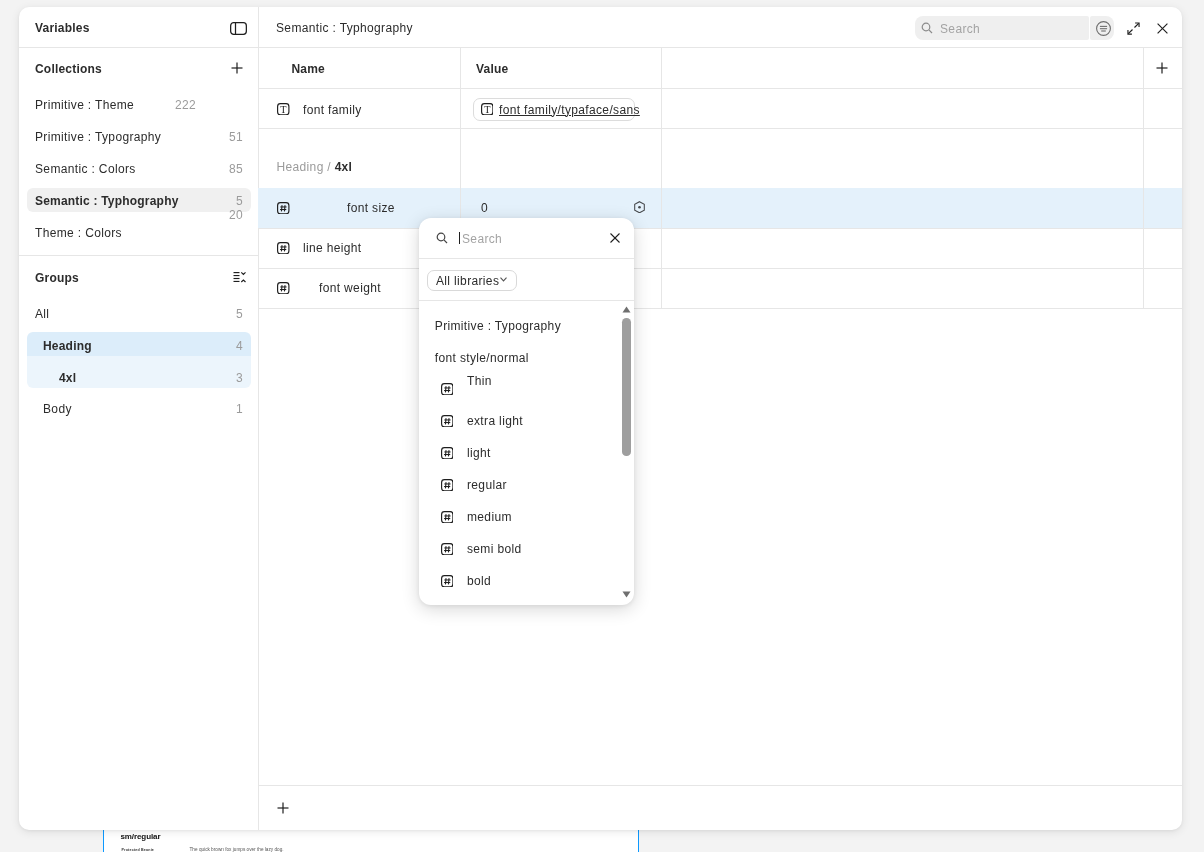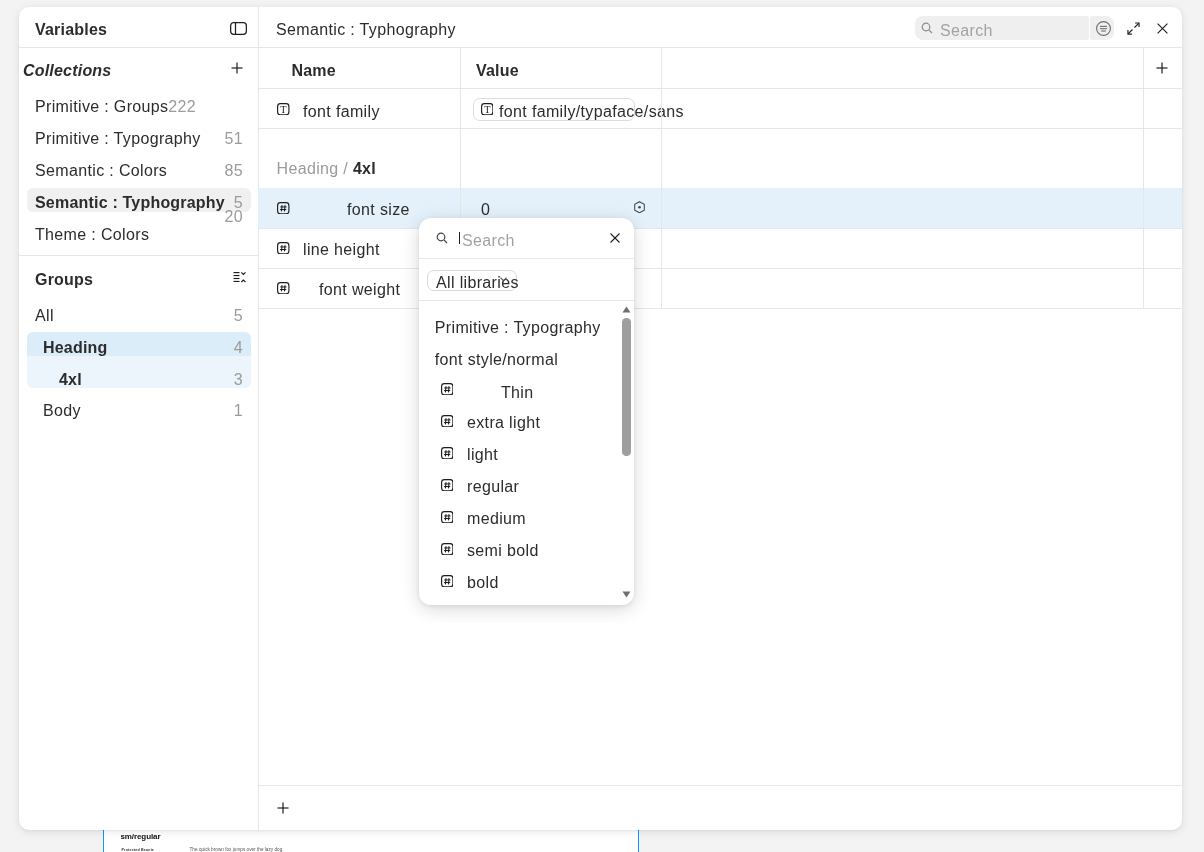--- a/index.html
+++ b/index.html
@@ -1,19 +1,19 @@
 <!DOCTYPE html>
 <html><head>
 <meta charset="utf-8">
 <style>
   * { margin:0; padding:0; box-sizing:border-box; }
   html,body { width:1204px; height:852px; overflow:hidden; }
   body { font-family:"Liberation Sans", sans-serif; background:#f3f3f3; position:relative; }
   .abs { position:absolute; }
-  .txt { font-size:16px; color:#2c2c2c; white-space:nowrap; letter-spacing:0.35px; }
+  .txt { font-size:12px; color:#2c2c2c; white-space:nowrap; letter-spacing:0.35px; }
   .bold { font-weight:bold; letter-spacing:0.2px; }
   .gray { color:#9b9b9b; }
 
   
   #card { position:absolute; left:102.5px; top:824px; width:536.5px; height:28px; background:#ffffff; border-left:1.5px solid #0d99ff; border-right:1.5px solid #0d99ff; }
 
   
   #modal { position:absolute; left:19px; top:7px; width:1163px; height:823px; background:#ffffff; border-radius:10px; box-shadow:0 2px 10px rgba(0,0,0,0.09), 0 1px 3px rgba(0,0,0,0.05); }
   .hline { position:absolute; background:#e6e6e6; height:1px; }
   .vline { position:absolute; background:#e6e6e6; width:1px; }
@@ -33,27 +33,27 @@
 <div id="modal">
 
   <div class="vline" style="left:239px; top:0; height:823px;"></div>
   <div class="abs txt bold" style="left:16px; top:14px;">Variables</div>
   <svg class="abs" style="left:210.5px; top:15.2px;" width="17" height="13" viewBox="0 0 17 13">
     <rect x="0.65" y="0.65" width="15.7" height="11.7" rx="3" fill="none" stroke="#1e1e1e" stroke-width="1.25"></rect>
     <line x1="5.5" y1="0.8" x2="5.5" y2="12.2" stroke="#1e1e1e" stroke-width="1.25"></line>
   </svg>
   <div class="hline" style="left:0; top:40px; width:1163px;"></div>
 
-  <div class="abs txt bold" style="left:4px; top:54.5px;font-style:italic;">Collections</div>
+  <div class="abs txt bold" style="left:16px; top:54.5px;">Collections</div>
   <svg class="abs" style="left:212px; top:55px;" width="12" height="12" viewBox="0 0 12 12">
     <line x1="6" y1="0.5" x2="6" y2="11.5" stroke="#1e1e1e" stroke-width="1.2"></line>
     <line x1="0.5" y1="6" x2="11.5" y2="6" stroke="#1e1e1e" stroke-width="1.2"></line>
   </svg>
 
-  <div class="abs txt" style="left:16px; top:90.5px;">Primitive : Groups</div>
+  <div class="abs txt" style="left:16px; top:90.5px;">Primitive : Theme</div>
   <div class="abs txt gray" style="right:986px; top:90.5px;">222</div>
   <div class="abs txt" style="left:16px; top:122.5px;">Primitive : Typography</div>
   <div class="abs txt gray" style="right:939px; top:122.5px;">51</div>
   <div class="abs txt" style="left:16px; top:154.5px;">Semantic : Colors</div>
   <div class="abs txt gray" style="right:939px; top:154.5px;">85</div>
   <div class="abs" style="left:8px; top:180.5px; width:224px; height:24px; background:#f0f0f0; border-radius:6px;"></div>
   <div class="abs txt bold" style="left:16px; top:186.5px;">Semantic : Typhography</div>
   <div class="abs txt gray" style="right:939px; top:186.5px;">5</div>
   <div class="abs txt" style="left:16px; top:218.5px;">Theme : Colors</div>
   <div class="abs txt gray" style="right:939px; top:201px;">20</div>
@@ -123,21 +123,21 @@
   <svg class="abs" style="left:258px; top:95.5px;" width="12.5" height="12.5" viewBox="0 0 12.5 12.5">
     <rect x="0.6" y="0.6" width="11.3" height="11.3" rx="2.8" fill="none" stroke="#1e1e1e" stroke-width="1.15"></rect>
     <text x="6.25" y="9.55" font-family="Liberation Serif, serif" font-size="10.2" text-anchor="middle" fill="#1e1e1e">T</text>
   </svg>
   <div class="abs txt" style="left:284px; top:96px;">font family</div>
   <div class="abs" style="left:454px; top:90.5px; width:162px; height:23px; border:1px solid #dcdcdc; border-radius:7px;"></div>
   <svg class="abs" style="left:461.5px; top:95.8px;" width="12.5" height="12.5" viewBox="0 0 12.5 12.5">
     <rect x="0.6" y="0.6" width="11.3" height="11.3" rx="2.8" fill="none" stroke="#1e1e1e" stroke-width="1.15"></rect>
     <text x="6.25" y="9.55" font-family="Liberation Serif, serif" font-size="10.2" text-anchor="middle" fill="#1e1e1e">T</text>
   </svg>
-  <div class="abs txt" style="left:480px; top:95.5px;">font family/typaface/sans</div>
+  <div class="abs txt" style="left:480px; top:95.5px;text-decoration:underline;">font family/typaface/sans</div>
   <div class="hline" style="left:239px; top:120.5px; width:924px;"></div>
 
   <div class="abs txt" style="left:257.5px; top:152.5px;"><span class="gray">Heading / </span><span class="bold">4xl</span></div>
 
   <div class="hline" style="left:239px; top:180.5px; width:924px; background:#e9e9e9;"></div>
   <div class="abs" style="left:239px; top:181px; width:924px; height:40px; background:#e4f1fb;"></div>
   <svg class="abs" style="left:258px; top:194.5px;" width="12.5" height="12.5" viewBox="0 0 12.5 12.5">
     <rect x="0.6" y="0.6" width="11.3" height="11.3" rx="2.8" fill="none" stroke="#1e1e1e" stroke-width="1.15"></rect>
     <g stroke="#1e1e1e" stroke-width="1.05" fill="none">
       <line x1="5.05" y1="3.1" x2="4.45" y2="9.4"></line>
@@ -216,21 +216,21 @@
 
   <svg class="abs" style="left:21.7px; top:164.5px;" width="12.5" height="12.5" viewBox="0 0 12.5 12.5">
     <rect x="0.6" y="0.6" width="11.3" height="11.3" rx="2.8" fill="none" stroke="#1e1e1e" stroke-width="1.15"></rect>
     <g stroke="#1e1e1e" stroke-width="1.05" fill="none">
       <line x1="5.05" y1="3.1" x2="4.45" y2="9.4"></line>
       <line x1="8.05" y1="3.1" x2="7.45" y2="9.4"></line>
       <line x1="3.35" y1="4.95" x2="9.55" y2="4.95"></line>
       <line x1="3.05" y1="7.55" x2="9.25" y2="7.55"></line>
     </g>
   </svg>
-  <div class="abs txt" style="left:48px; top:166px;margin-left:34px;">Thin</div>
+  <div class="abs txt" style="left:48px; top:156px;">Thin</div>
 
   <svg class="abs" style="left:21.7px; top:196.5px;" width="12.5" height="12.5" viewBox="0 0 12.5 12.5">
     <rect x="0.6" y="0.6" width="11.3" height="11.3" rx="2.8" fill="none" stroke="#1e1e1e" stroke-width="1.15"></rect>
     <g stroke="#1e1e1e" stroke-width="1.05" fill="none">
       <line x1="5.05" y1="3.1" x2="4.45" y2="9.4"></line>
       <line x1="8.05" y1="3.1" x2="7.45" y2="9.4"></line>
       <line x1="3.35" y1="4.95" x2="9.55" y2="4.95"></line>
       <line x1="3.05" y1="7.55" x2="9.25" y2="7.55"></line>
     </g>
   </svg>

